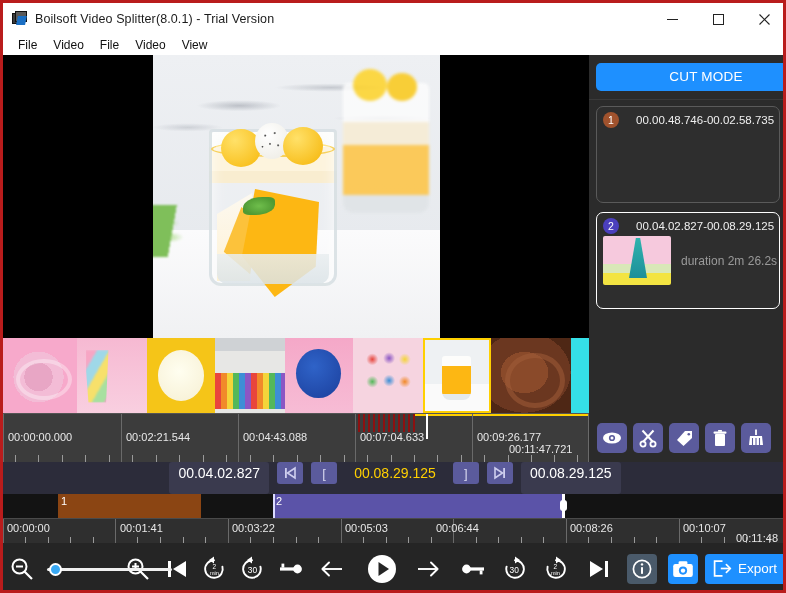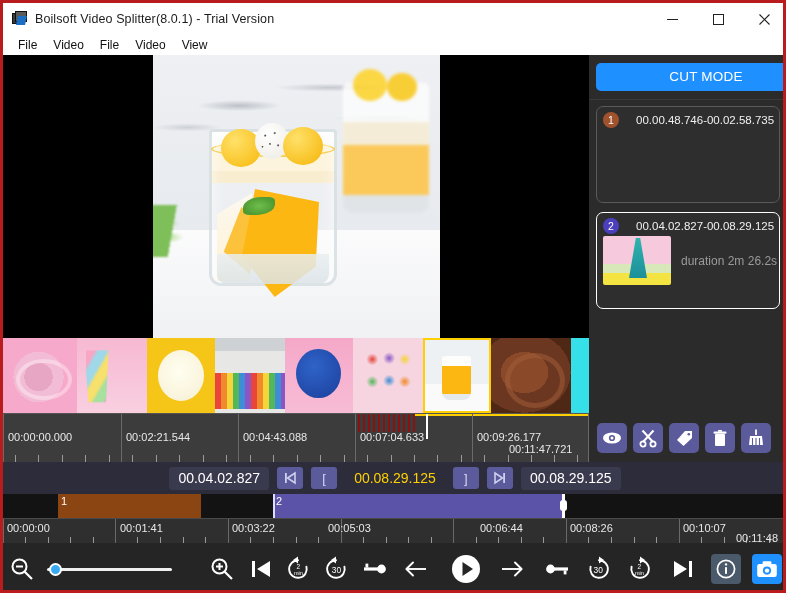--- a/index.html
+++ b/index.html
@@ -310,21 +310,21 @@
   }
   #ruler-topline {
     position: absolute; left: 412px; top: 0; width: 174px; height: 2px;
     background: #ffd000;
   }
 
   
   #timebar {
     position: absolute; left: 0; top: 459px; width: 784px; height: 32px;
     background: #2c2c3a;
-    display: flex; align-items: center; justify-content: center; gap: 8px;
+    display: flex; justify-content: center; gap: 8px;
   }
   .time-field {
     background: #3a3a4e; border-radius: 3px; color: #fff;
     font-size: 14px; padding: 3px 9px 4px; white-space: nowrap;
   }
   .time-field.mid { color: #ffd000; background: transparent; }
   .tb-btn {
     width: 26px; height: 22px; background: #5b5b9c; border-radius: 3px;
     display: flex; align-items: center; justify-content: center;
     color: #d8d8f0; font-size: 13px;
@@ -666,22 +666,22 @@
       <div class="minor" style="left:631px"></div>
         <div class="minor" style="left:653px"></div>
       <div class="minor" style="left:698px"></div>
         <div class="minor" style="left:721px"></div>
       <div class="minor" style="left:743px"></div>
         <div class="minor" style="left:766px"></div>
 
       <div class="tl-label" style="left:4px">00:00:00</div>
       <div class="tl-label" style="left:117px">00:01:41</div>
       <div class="tl-label" style="left:229px">00:03:22</div>
-      <div class="tl-label" style="left:325px">00:05:03</div>
-      <div class="tl-label" style="left:477px">00:06:44</div>
+      <div class="tl-label" style="left:342px">00:05:03</div>
+      <div class="tl-label" style="left:433px">00:06:44</div>
       <div class="tl-label" style="left:567px">00:08:26</div>
       <div class="tl-label" style="left:680px">00:10:07</div>
       <div class="tl-label end" style="left:733px">00:11:48</div>
     </div>
   </div>
 
   <div id="toolbar">
 
     <div class="tool" style="width:38px;height:51px">
       <svg width="24" height="24" viewBox="0 0 24 24">
@@ -804,16 +804,28 @@
       <div class="sq-btn cam">
         <svg width="22" height="18" viewBox="0 0 22 18">
             <rect x="1.2" y="4" width="19.6" height="13" rx="2.2" fill="#fff"></rect>
             <rect x="6.6" y="1.2" width="8.8" height="3.6" rx="1.2" fill="#fff"></rect>
             <circle cx="11" cy="10.6" r="4.1" fill="#1e90ff"></circle>
             <circle cx="11" cy="10.6" r="2.2" fill="#fff"></circle>
           </svg>
       </div>
     </div>
 
+    <div class="tool" style="width:auto;height:51px;margin-left:2px">
+      <div id="export-btn">
+        <span>
+          <svg width="19" height="17" viewBox="0 0 19 17">
+              <path d="M9.5 1.2 L1.6 1.2 L1.6 15.8 L9.5 15.8" fill="none" stroke="#fff" stroke-width="1.7"></path>
+              <line x1="7.8" y1="8.5" x2="17" y2="8.5" stroke="#fff" stroke-width="1.7"></line>
+              <polyline points="13.4,4.7 17.4,8.5 13.4,12.3" fill="none" stroke="#fff" stroke-width="1.7" stroke-linecap="round" stroke-linejoin="round"></polyline>
+            </svg>
+        </span>
+        <span>Export</span>
+      </div>
+    </div>
 
   </div>
 
 </div>
 
 </body></html>

